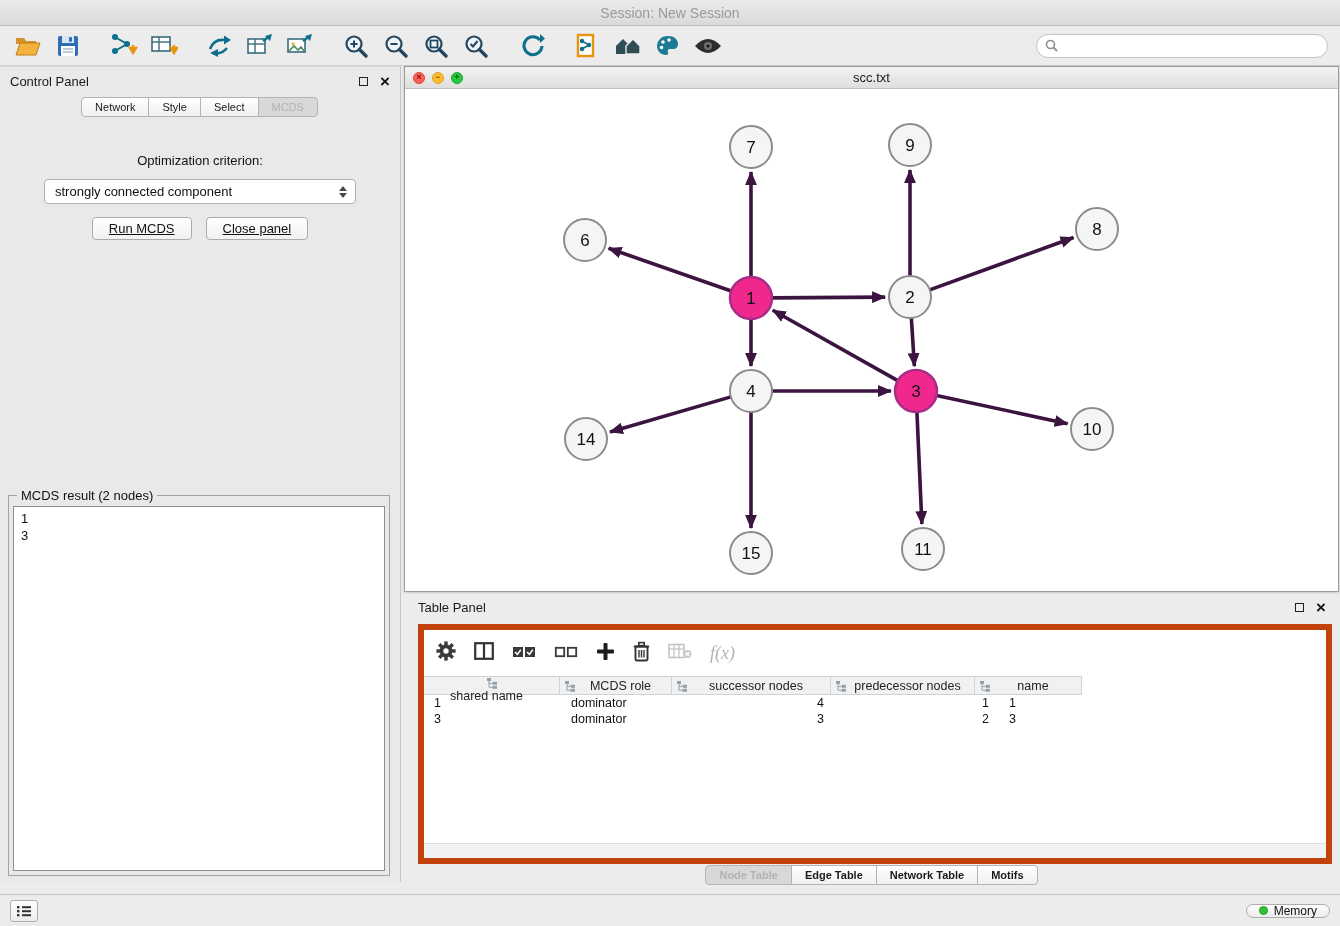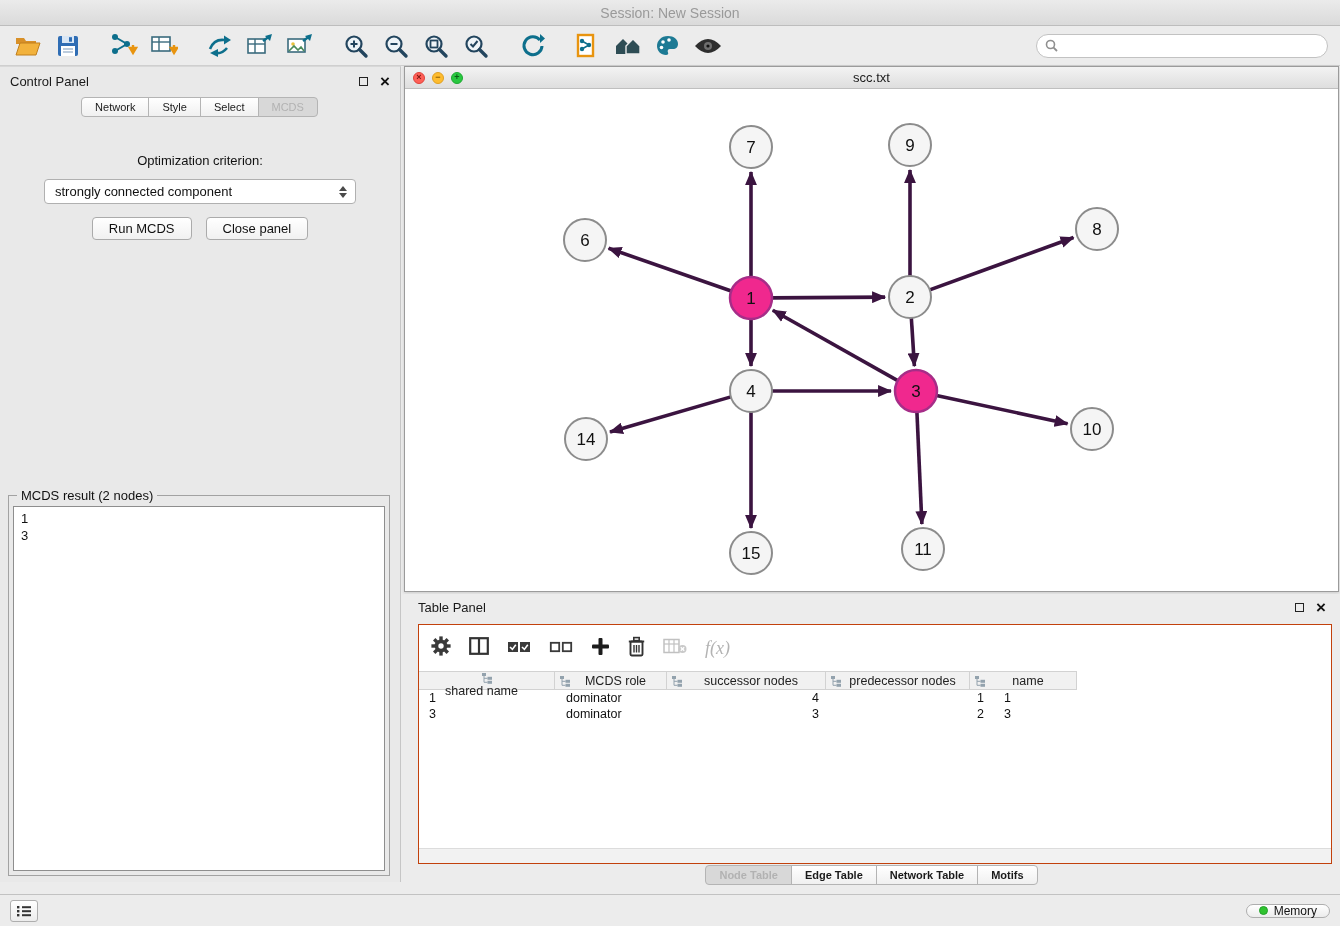--- a/index.html
+++ b/index.html
@@ -46,21 +46,21 @@
     border:1px solid #b0b0b0; border-radius:4px; display:flex; align-items:center;
     padding:0 8px 0 10px; font-size:13px; color:#111; }
   .dd-arrows { margin-left:auto; display:flex; flex-direction:column; gap:2px; align-items:center; }
   .dd-up { width:0; height:0; border-left:4px solid transparent; border-right:4px solid transparent;
     border-bottom:5px solid #4a4a4a; }
   .dd-down { width:0; height:0; border-left:4px solid transparent; border-right:4px solid transparent;
     border-top:5px solid #4a4a4a; }
   .btn-row { display:flex; justify-content:center; gap:14px; margin-top:13px; }
   .push-btn { height:23px; padding:0 16px; font-size:13px; color:#111; cursor:default;
     background:linear-gradient(#ffffff,#f1f1f1); border:1px solid #ababab; border-radius:4px;
-    display:flex; align-items:center; }
+    display:flex; align-items:center;text-decoration:underline; }
   .result-group { position:absolute; left:8px; right:10px; top:428px; bottom:6px;
     border:1px solid #a2a2a2; }
   .result-legend { position:absolute; top:-8px; left:8px; background:#e9e9e9;
     padding:0 4px; font-size:13px; color:#111; }
   .result-list { position:absolute; left:4px; right:4px; top:10px; bottom:4px;
     background:#fff; border:1px solid #8e8e8e; padding:3px 7px; font-size:13px;
     line-height:17px; color:#111; overflow:hidden; }
 
   
   .network-window { position:absolute; left:404px; top:66px; width:935px; height:526px;
@@ -77,21 +77,21 @@
   .nw-canvas { position:absolute; top:22px; left:0; right:0; bottom:0; background:#fff; }
   svg.graph { width:100%; height:100%; display:block; }
   svg text { font-family:"Liberation Sans", sans-serif; }
 
   
   .table-panel { position:absolute; left:404px; top:594px; width:936px; height:296px;
     background:#ececec; }
   .tp-header { height:26px; display:flex; align-items:center; padding:0 14px;
     font-size:13px; color:#1a1a1a; }
   .tp-box { position:absolute; left:14px; right:8px; top:30px; bottom:26px;
-    background:#fff; border:1px solid #c2410c; overflow:hidden; }
+    background:#fff; border:6px solid #c2410c; overflow:hidden; }
   .tp-toolbar { height:46px; display:flex; align-items:center; padding:0 12px; gap:18px; }
   .fx { font-family:"Liberation Serif", serif; font-style:italic; color:#b3b3b3; font-size:18px; }
   .tp-cols { display:flex; height:19px; }
   .tp-col { display:flex; align-items:center; background:#f1f1f1;
     border:1px solid #d2d2d2; margin-left:-1px; font-size:12.5px; color:#222; }
   .tp-col .col-label { flex:1; text-align:center; padding-right:10px; }
   .tp-row { display:flex; height:16px; font-size:12.5px; color:#111; align-items:center; }
   .tp-cell { padding:0 10px; white-space:nowrap; overflow:hidden; }
   .tp-scroll { position:absolute; left:0; right:0; bottom:0; height:15px;
     background:#f2f2f2; border-top:1px solid #dcdcdc; }

